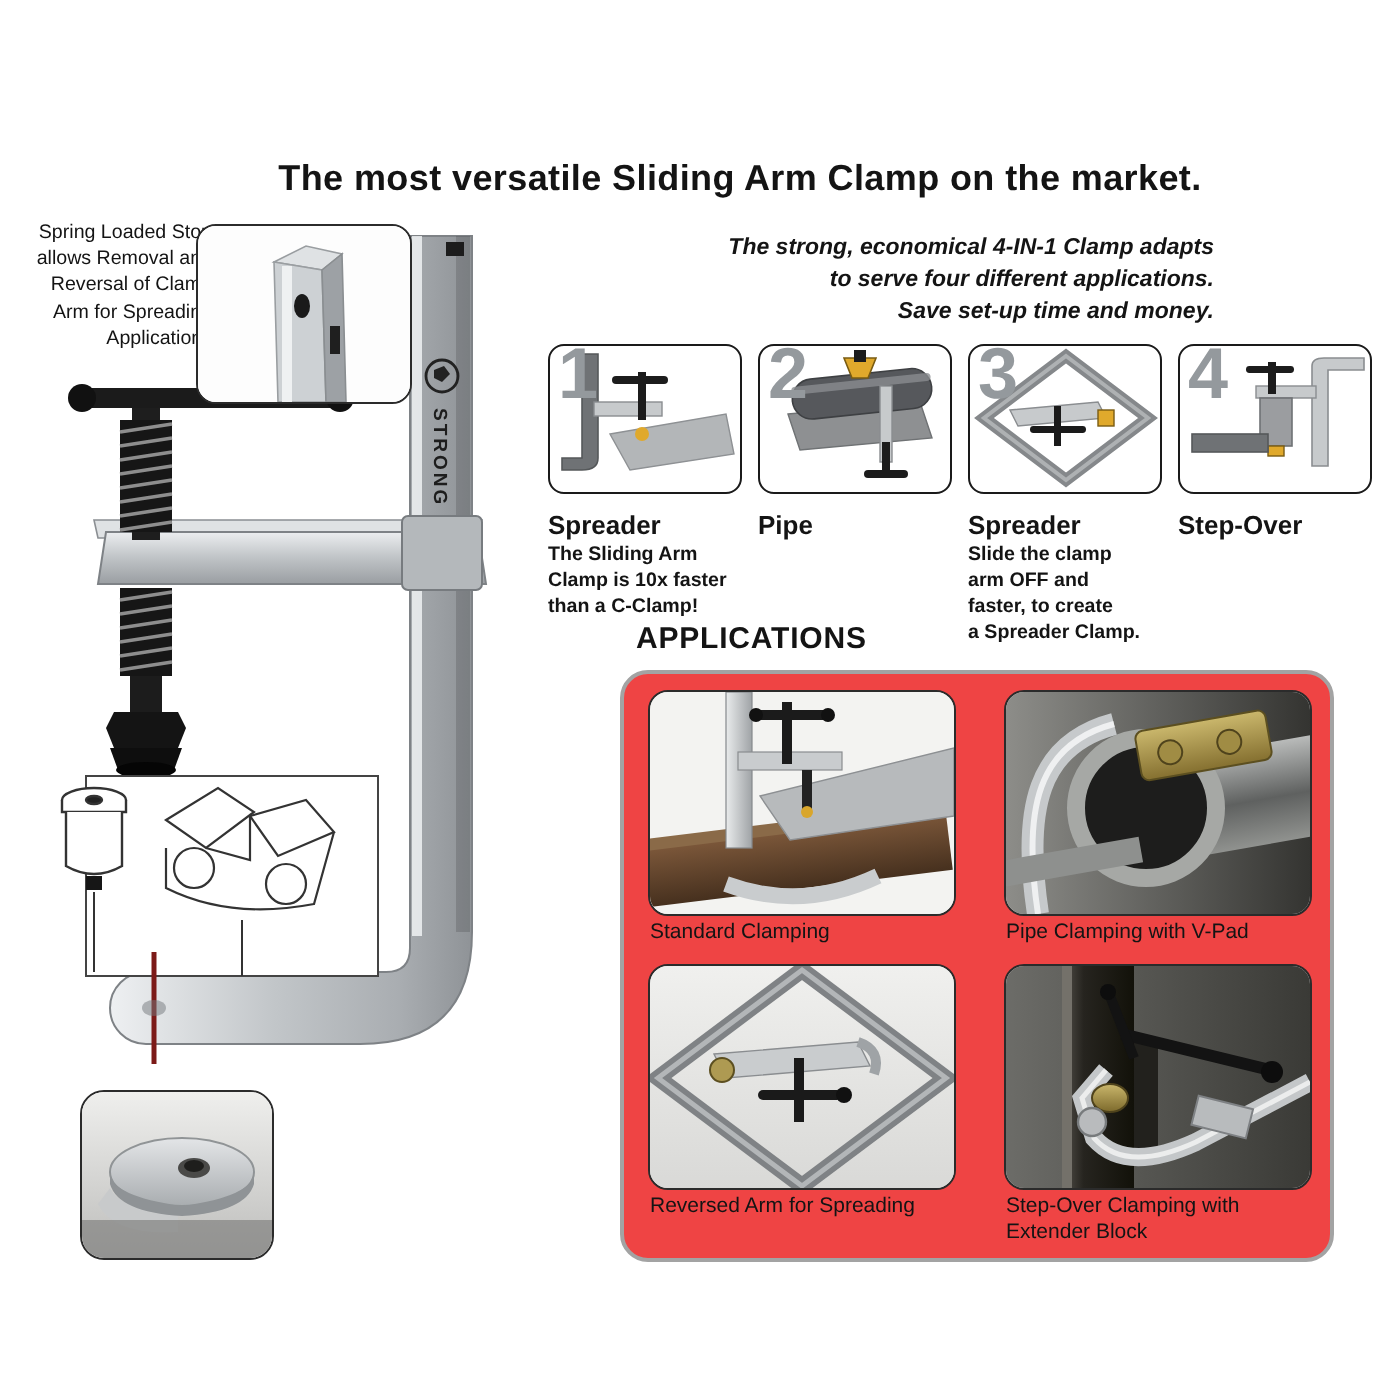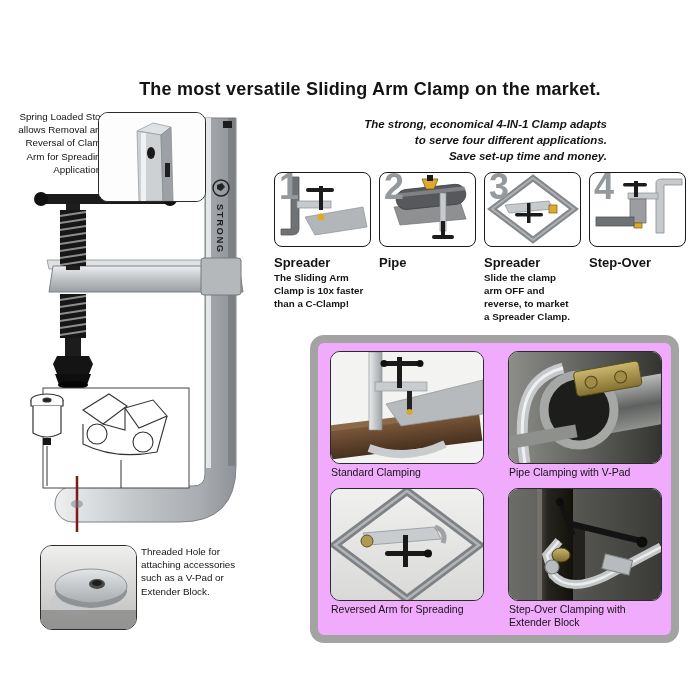--- a/index.html
+++ b/index.html
@@ -17,21 +17,21 @@
   .inset-bottom{top:545px;left:40px;width:95px;height:83px;border-radius:12px;}
   .clamp-wrap{top:108px;left:25px;width:275px;height:440px;}
   .steps-row{top:172px;left:274px;width:414px;display:flex;gap:7px;}
   .step-col{width:98px;}
   .step-card{position:relative;width:95px;height:73px;border:1.5px solid #1a1a1a;border-radius:8px;
              background:#fff;overflow:hidden;}
   .step-number{position:absolute;top:-4px;left:4px;font-size:36px;font-weight:bold;color:#94999d;line-height:1;}
   .step-label{font-size:13px;font-weight:bold;margin:8px 0 2px 0;}
   .step-desc{font-size:9.8px;line-height:1.32;white-space:pre-line;font-weight:bold;}
   .apps-heading{top:311px;left:318px;font-size:15px;font-weight:bold;letter-spacing:.4px;}
-  .apps-panel{top:335px;left:310px;width:353px;height:292px;border:8px solid #a3a3a3;border-radius:14px;background:#f0abfc;}
+  .apps-panel{top:335px;left:310px;width:353px;height:292px;border:2px solid #a3a3a3;border-radius:14px;background:#ef4444;}
   .photo{position:absolute;width:152px;height:111px;border:1.5px solid #2b2b2b;border-radius:10px;
          overflow:hidden;background:#ddd;}
   .photo svg{display:block;}
   .p1{left:12px;top:8px;} .p2{left:190px;top:8px;} .p3{left:12px;top:145px;} .p4{left:190px;top:145px;}
   .caption{position:absolute;width:158px;font-size:10.5px;line-height:1.25;}
   .c1{left:13px;top:123px;} .c2{left:191px;top:123px;} .c3{left:13px;top:260px;} .c4{left:191px;top:260px;}
 </style>
 </head>
 <body>
 
@@ -162,24 +162,20 @@
       <rect width="95" height="83" fill="url(#ibg)"></rect>
       <path d="M14,48 Q20,60 48,58 L48,70 Q16,72 8,56 Z" fill="#c8cacb"></path>
       <ellipse cx="50" cy="40" rx="36" ry="17" fill="url(#disc)" stroke="#909496" stroke-width="1"></ellipse>
       <path d="M14,40 Q14,52 50,57 Q86,52 86,40 L86,46 Q82,60 50,62 Q18,60 14,46 Z" fill="#8f9396"></path>
       <ellipse cx="56" cy="38" rx="8" ry="5" fill="#4a4a48"></ellipse>
       <ellipse cx="56" cy="37" rx="5" ry="3" fill="#1e1e1c"></ellipse>
       <rect x="0" y="64" width="95" height="19" fill="#7d7d7b" opacity=".65"></rect>
     </svg>
   </div>
 
-  <div class="abs callout callout-hole">Threaded Hole for
-attaching accessories
-such as a V-Pad or
-Extender Block.</div>
 
   <div class="abs intro">The strong, economical 4-IN-1 Clamp adapts
 to serve four different applications.
 Save set-up time and money.</div>
 
   <div class="abs steps-row">
 
     <div class="step-col">
       <div class="step-card">
         <svg width="95" height="73" viewBox="0 0 95 73">
@@ -225,41 +221,42 @@
           <path d="M20,32 L64,28 L68,36 L24,40 Z" fill="#c7cacc" stroke="#8a8d90" stroke-width=".7"></path>
           <rect x="30" y="40" width="28" height="3.5" rx="1.7" fill="#1a1a1a"></rect>
           <rect x="42" y="30" width="3.5" height="20" fill="#1a1a1a"></rect>
           <rect x="64" y="32" width="8" height="8" fill="#e0a92c" stroke="#7a5c12" stroke-width=".7"></rect>
         </svg>
         <div class="step-number">3</div>
       </div>
       <div class="step-label">Spreader</div>
       <div class="step-desc">Slide the clamp
 arm OFF and
-reverse, to market
+faster, to create
 a Spreader Clamp.</div>
     </div>
 
     <div class="step-col">
       <div class="step-card">
         <svg width="95" height="73" viewBox="0 0 95 73">
           <path d="M66,10 Q66,6 72,6 L92,6 L92,12 L74,12 L74,60 L66,60 Z" fill="#c7cacc" stroke="#8a8d90" stroke-width=".8"></path>
           <rect x="38" y="20" width="30" height="6" fill="#c7cacc" stroke="#8a8d90" stroke-width=".7"></rect>
           <rect x="44" y="8" width="4" height="16" fill="#1c1c1c"></rect>
           <rect x="33" y="10" width="24" height="3.5" rx="1.7" fill="#1c1c1c"></rect>
           <rect x="40" y="26" width="16" height="24" fill="#9b9da0" stroke="#6f7275" stroke-width=".8"></rect>
           <rect x="44" y="50" width="8" height="5" fill="#e0a92c" stroke="#7a5c12" stroke-width=".7"></rect>
           <rect x="6" y="44" width="38" height="9" fill="#6f7275" stroke="#55585a" stroke-width=".8"></rect>
         </svg>
         <div class="step-number">4</div>
       </div>
       <div class="step-label">Step-Over</div>
     </div>
   </div>
 
+  <div class="abs apps-heading">APPLICATIONS</div>
 
   <div class="abs apps-panel">
 
     <div class="photo p1">
       <svg width="152" height="111" viewBox="0 0 152 111">
         <defs>
           <linearGradient id="rust" x1="0" y1="0" x2="0" y2="1">
             <stop offset="0" stop-color="#7a5639"></stop>
               <stop offset="1" stop-color="#46301e"></stop>
           </linearGradient>

